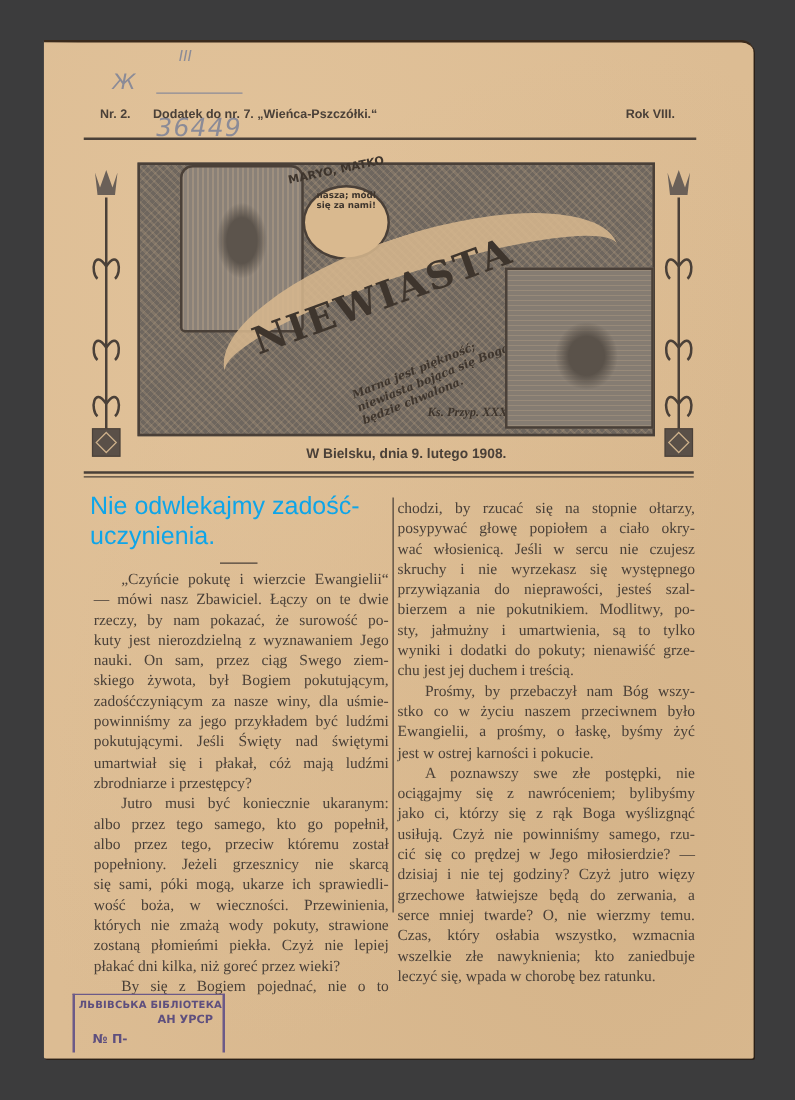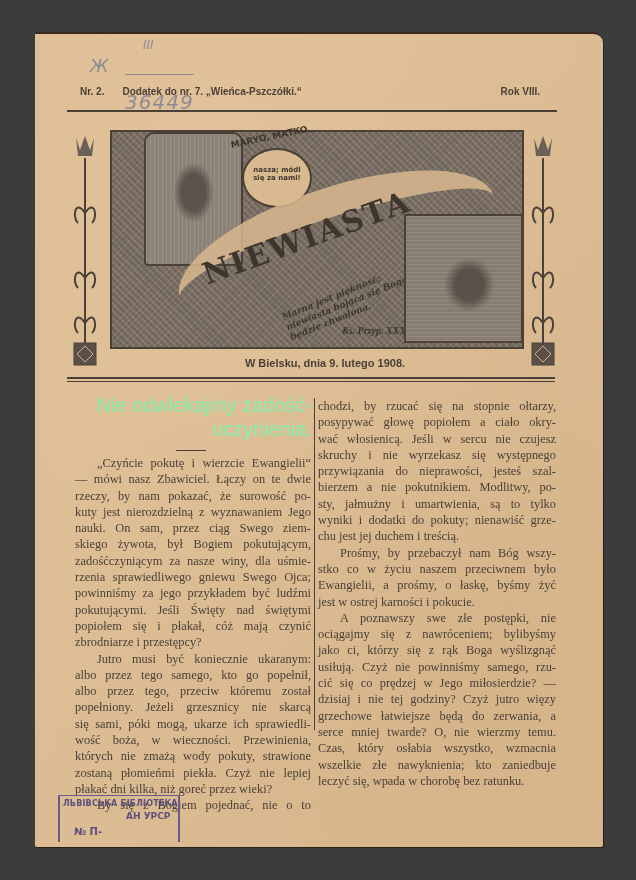--- a/index.html
+++ b/index.html
@@ -59,37 +59,37 @@
     transform:rotate(-18deg);
     opacity:0.85;
   }
   .illus .title-word {
     position:absolute; left:85px; top:88px; transform:rotate(-20deg);
     font-family:"DejaVu Serif",serif; font-weight:bold; font-size:30px; letter-spacing:2px; color:#3e352d;
   }
   .illus .circle {
     position:absolute; left:130px; top:16px; width:70px; height:60px; border-radius:50%;
     background:#d9b98f; border:2px solid #4a4038;
-    font-size:7px; text-align:center; padding-top:16px; box-sizing:border-box; color:#3e352d; font-family:"DejaVu Sans",sans-serif; font-weight:bold;
+    font-size:7px; text-align:center; padding-top:2px; box-sizing:border-box; color:#3e352d; font-family:"DejaVu Sans",sans-serif; font-weight:bold;
   }
   .illus .arc { position:absolute; left:118px; top:0; font-size:9px; font-weight:bold; color:#3e352d; transform:rotate(-12deg); font-family:"DejaVu Sans",sans-serif; }
   .illus .quote {
     position:absolute; left:170px; top:155px; transform:rotate(-22deg);
     font-size:9px; font-style:italic; font-weight:bold; color:#3e352d; font-family:"DejaVu Serif",serif; line-height:11px;
   }
   .illus .ref {
     position:absolute; left:230px; top:193px; font-size:10px; font-style:italic; font-weight:bold; color:#3e352d;
   }
   .dateline {
     position:absolute; left:0; width:100%; top:229px; text-align:center;
     font-family:"Liberation Sans","DejaVu Sans",sans-serif; font-size:11px; font-weight:bold; color:#4a4038; padding-left:10px;
   }
   .article-title {
-    position:absolute; left:72px; top:393px; width:240px; text-align:right;
-    font-family:"Liberation Sans","DejaVu Sans",sans-serif; font-size:20px; line-height:24px; color:#86efac;
+    position:absolute; left:72px; top:393px; width:240px; text-align:left;
+    font-family:"Liberation Sans","DejaVu Sans",sans-serif; font-size:20px; line-height:24px; color:#0ea5e9;
   }
   .title-rule { position:absolute; left:176px; top:450px; width:30px; border-top:1px solid #4a4038; }
   .col {
     position:absolute; font-size:12.4px; line-height:16.3px; color:#4a4038; text-align:justify;
   }
   .col .ln { display:block; white-space:nowrap; text-align-last:justify; }
   .col .ln.last { text-align-last:left; }
   .col .ln.indent { padding-left:22px; }
   .col-left { left:75px; top:455px; width:236px; }
   .col-right { left:318px; top:398px; width:238px; }
@@ -174,24 +174,23 @@
 <div class="title-rule"></div>
 
 <div class="col col-left" id="colL">
     <span class="ln indent">„Czyńcie pokutę i wierzcie Ewangielii“</span>
     <span class="ln">— mówi nasz Zbawiciel. Łączy on te dwie</span>
     <span class="ln">rzeczy, by nam pokazać, że surowość po-</span>
     <span class="ln">kuty jest nierozdzielną z wyznawaniem Jego</span>
     <span class="ln">nauki. On sam, przez ciąg Swego ziem-</span>
     <span class="ln">skiego żywota, był Bogiem pokutującym,</span>
     <span class="ln">zadośćczyniącym za nasze winy, dla uśmie-</span>
-    <span class="ln">rzenia sprawiedliwego gniewu Swego Ojca;</span>
     <span class="ln">powinniśmy za jego przykładem być ludźmi</span>
     <span class="ln">pokutującymi. Jeśli Święty nad świętymi</span>
-    <span class="ln">popiołem się i płakał, cóż mają czynić</span>
+    <span class="ln">umartwiał się i płakał, cóż mają ludźmi</span>
     <span class="ln last">zbrodniarze i przestępcy?</span>
     <span class="ln indent">Jutro musi być koniecznie ukaranym:</span>
     <span class="ln">albo przez tego samego, kto go popełnił,</span>
     <span class="ln">albo przez tego, przeciw któremu został</span>
     <span class="ln">popełniony. Jeżeli grzesznicy nie skarcą</span>
     <span class="ln">się sami, póki mogą, ukarze ich sprawiedli-</span>
     <span class="ln">wość boża, w wieczności. Przewinienia,</span>
     <span class="ln">których nie zmażą wody pokuty, strawione</span>
     <span class="ln">zostaną płomieńmi piekła. Czyż nie lepiej</span>
     <span class="ln last">płakać dni kilka, niż goreć przez wieki?</span>

